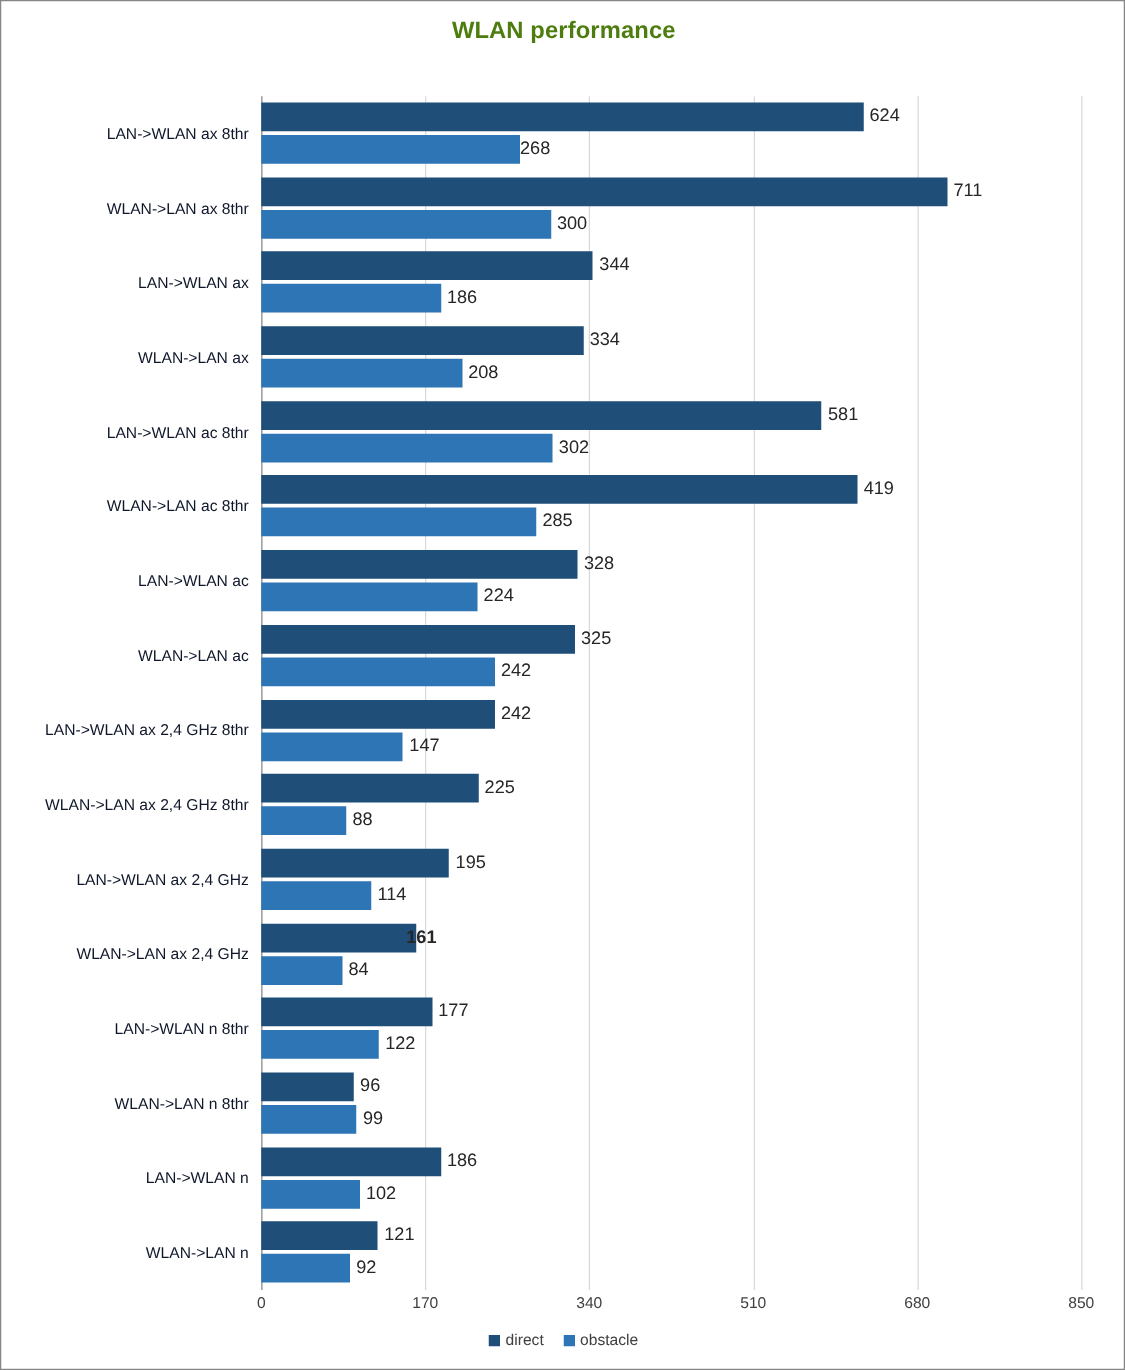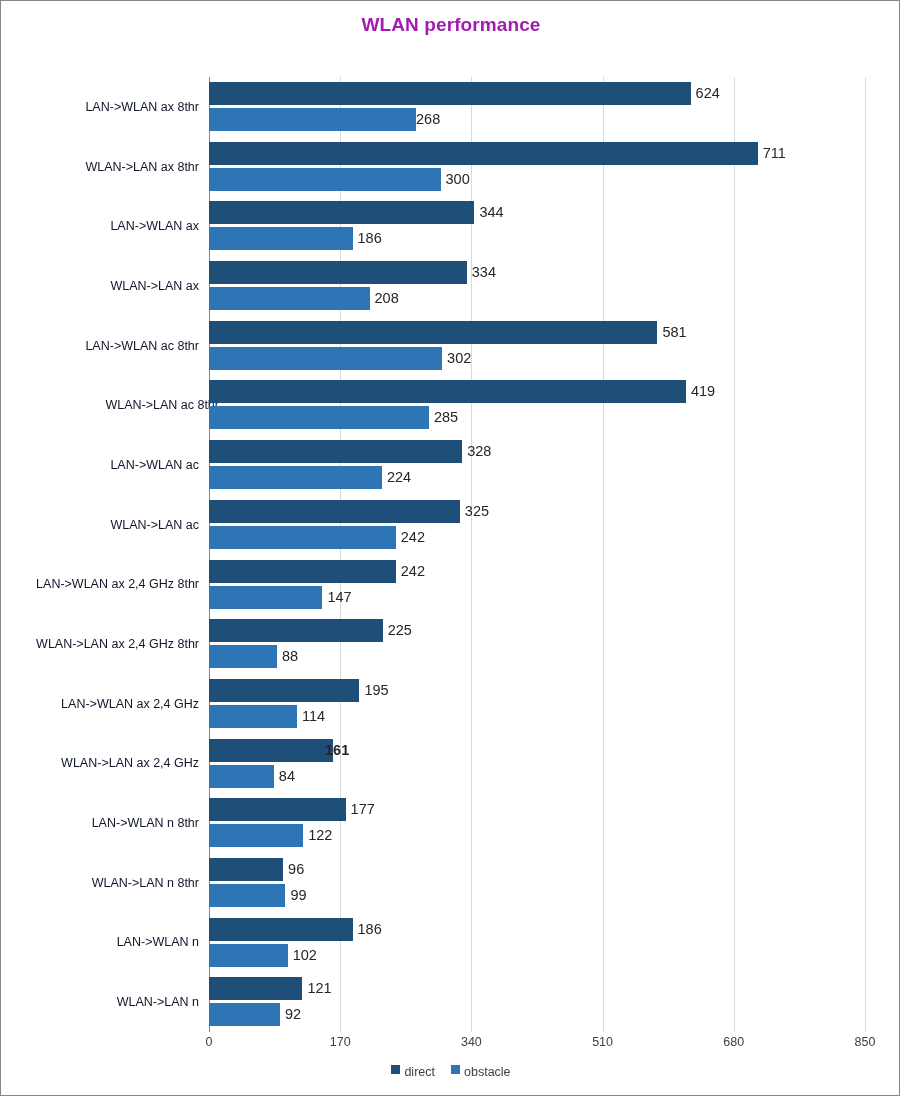--- a/index.html
+++ b/index.html
@@ -20,21 +20,21 @@
     overflow: hidden;
   }
   #chart-title {
     position: absolute;
     left: 0;
     top: 13px;
     width: 900px;
     text-align: center;
     font-size: 19px;
     font-weight: bold;
-    color: #a21caf;
+    color: #4d7c0f;
     letter-spacing: 0.1px;
   }
   #chart-subtitle {
     position: absolute;
     left: 0;
     top: 42px;
     width: 900px;
     text-align: center;
     font-size: 14px;
     color: #404040;
@@ -117,20 +117,21 @@
     left: 0;
     top: 1064px;
     width: 900px;
     display: flex;
     justify-content: center;
     align-items: center;
     gap: 16px;
   }
   .legend-item {
     display: flex;
+    align-items: center;
     gap: 4px;
   }
   .legend-swatch {
     width: 9px;
     height: 9px;
     display: inline-block;
   }
   .legend-label {
     font-size: 12.5px;
     color: #404040;
@@ -183,21 +184,21 @@
           <div class="bar-value obstacle" style="left: 165.527px;">208</div>
         </div>
         <div class="cat-row" style="top: 238.75px; height: 59.6875px;">
           <div class="label-holder" style="top: 22.8438px;">LAN-&gt;WLAN ac 8thr</div>
           <div class="bar direct" style="width: 448.395px; background: rgb(31, 78, 121);"></div>
           <div class="bar-value direct" style="left: 453.395px;">581</div>
           <div class="bar obstacle" style="width: 233.073px; background: rgb(46, 117, 182);"></div>
           <div class="bar-value obstacle" style="left: 238.073px;">302</div>
         </div>
         <div class="cat-row" style="top: 298.438px; height: 59.6875px;">
-          <div class="label-holder" style="top: 22.8438px; margin-left: 20px;">WLAN-&gt;LAN ac 8thr</div>
+          <div class="label-holder" style="top: 22.8438px;">WLAN-&gt;LAN ac 8thr</div>
           <div class="bar direct" style="width: 476.951px; background: rgb(31, 78, 121);"></div>
           <div class="bar-value direct" style="left: 481.951px;">419</div>
           <div class="bar obstacle" style="width: 219.953px; background: rgb(46, 117, 182);"></div>
           <div class="bar-value obstacle" style="left: 224.953px;">285</div>
         </div>
         <div class="cat-row" style="top: 358.125px; height: 59.6875px;">
           <div class="label-holder" style="top: 22.8438px;">LAN-&gt;WLAN ac</div>
           <div class="bar direct" style="width: 253.139px; background: rgb(31, 78, 121);"></div>
           <div class="bar-value direct" style="left: 258.139px;">328</div>
           <div class="bar obstacle" style="width: 172.875px; background: rgb(46, 117, 182);"></div>

